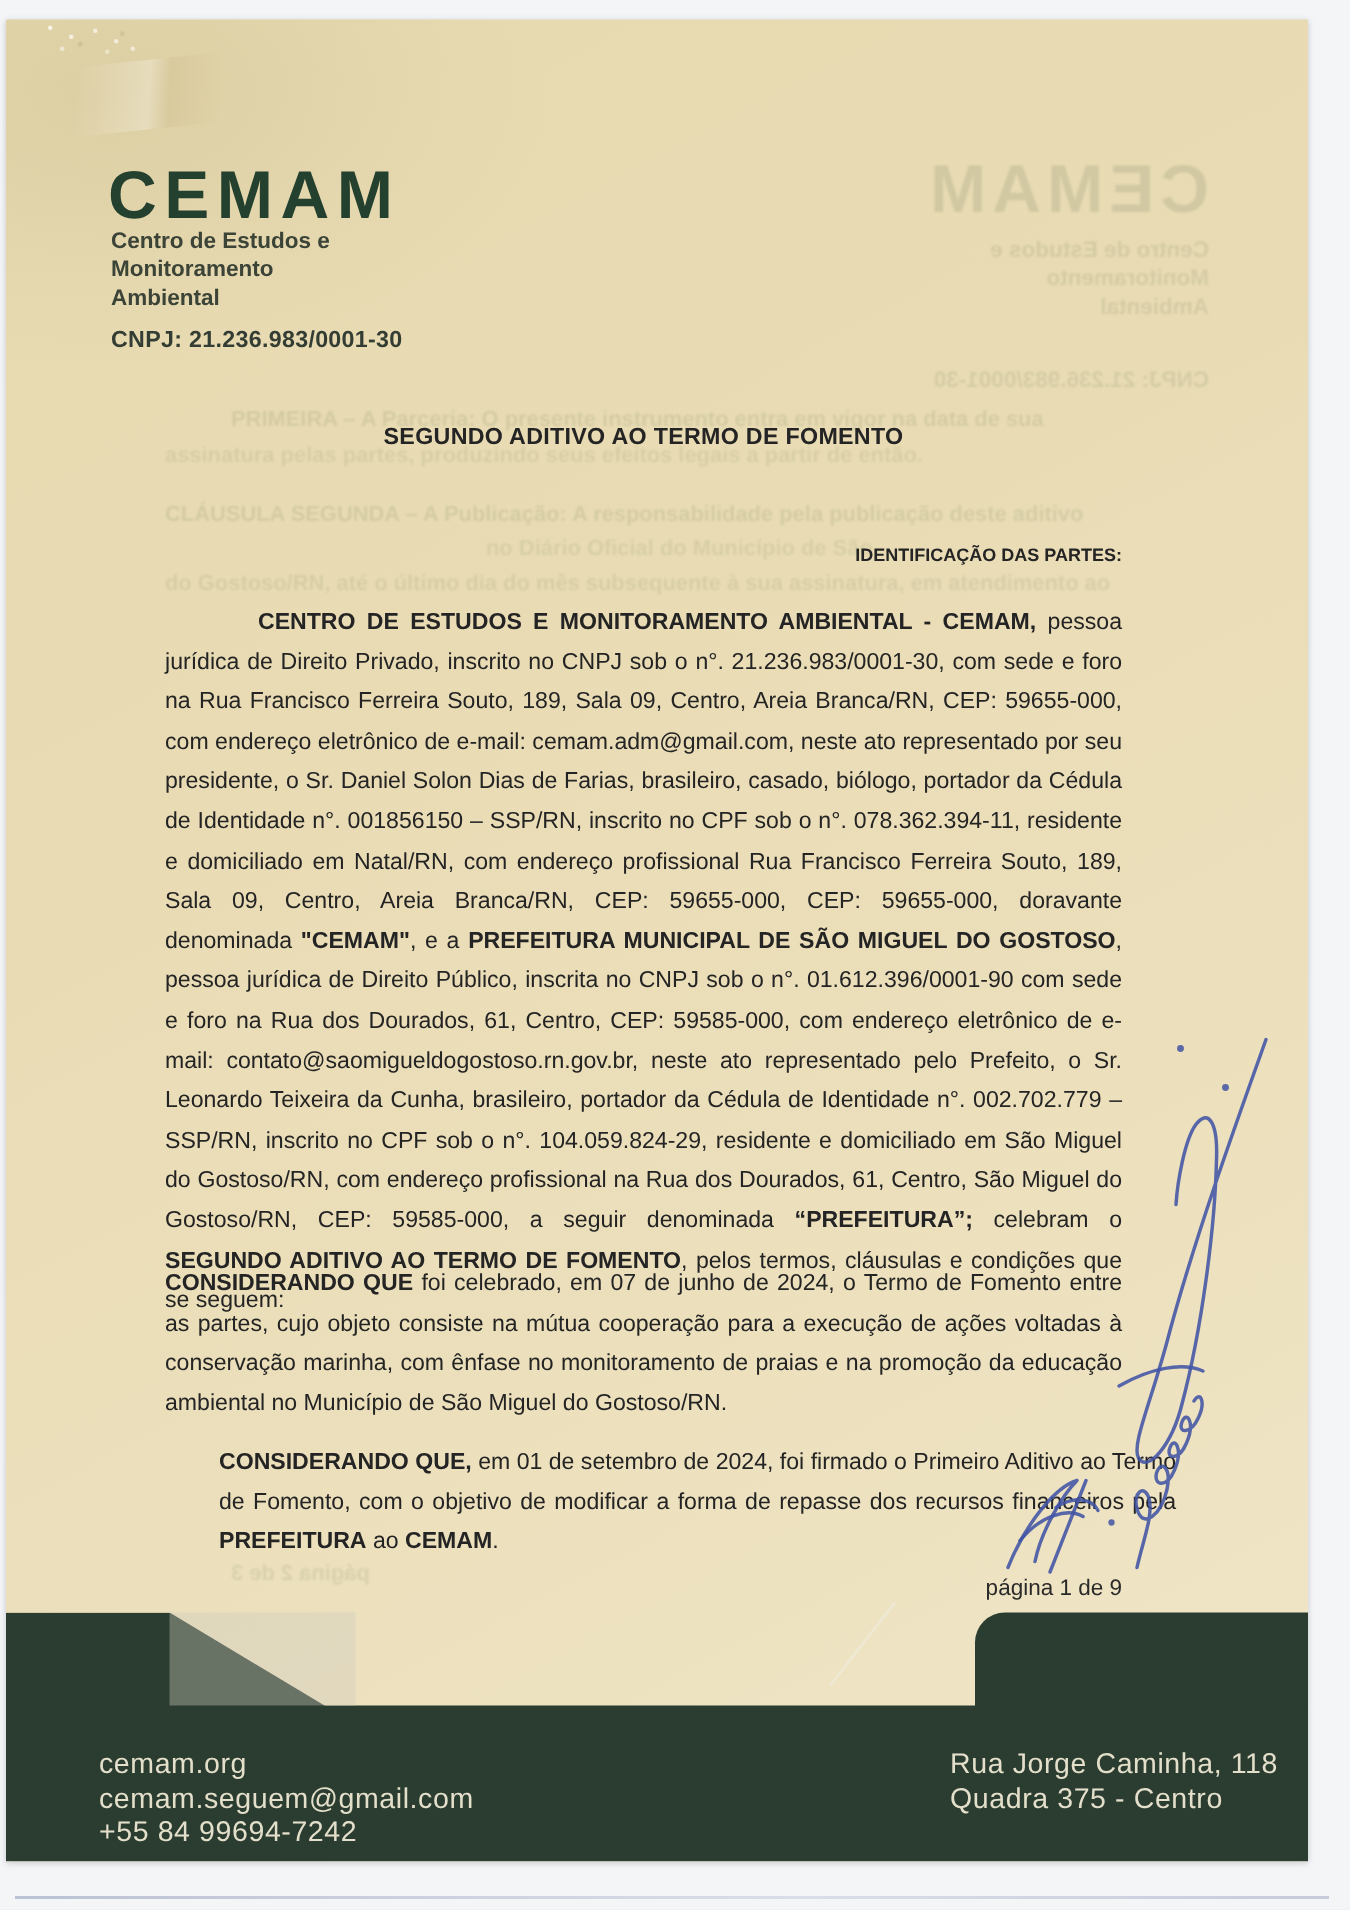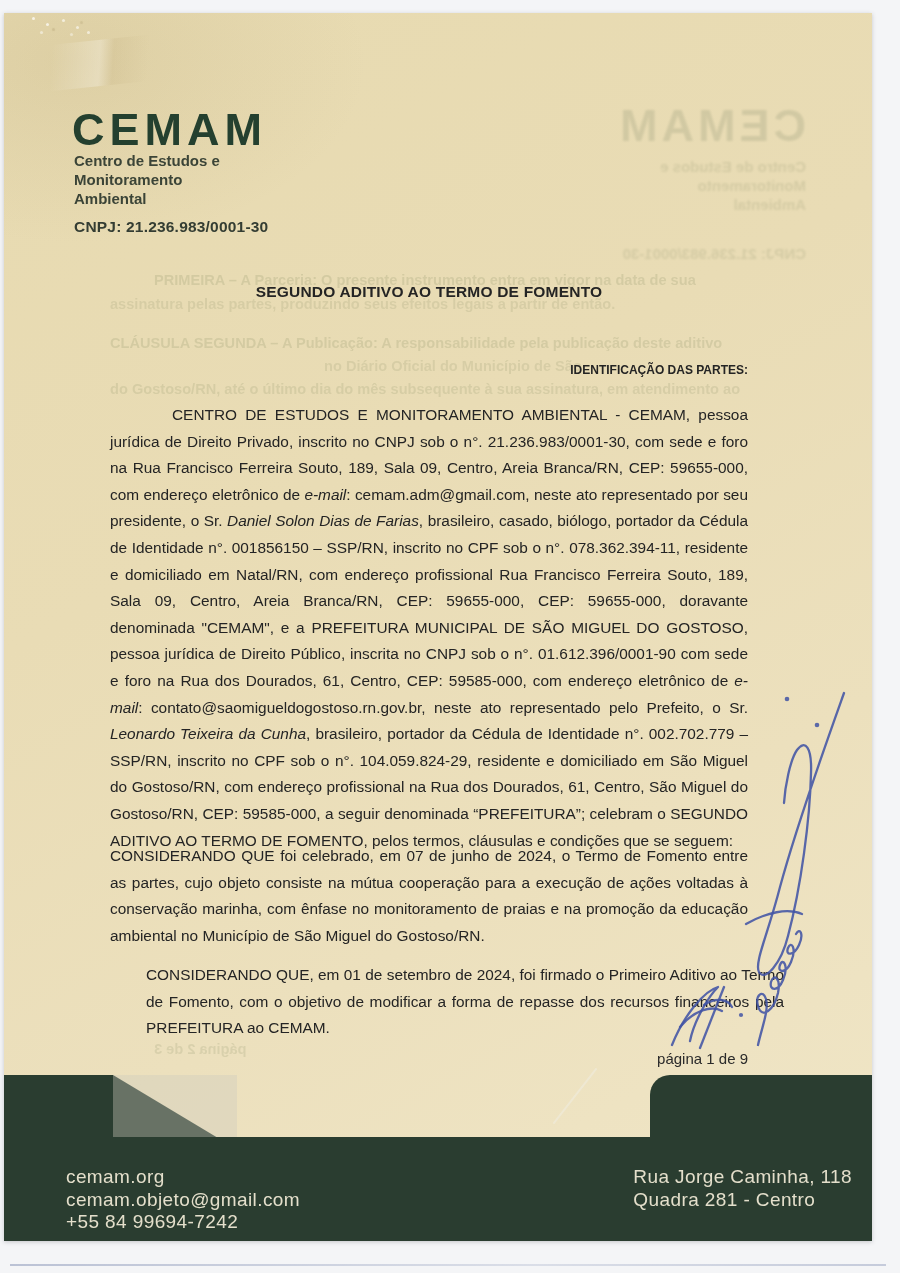--- a/index.html
+++ b/index.html
@@ -40,22 +40,22 @@
   .cnpj{position:absolute;left:70px;top:205px;font-size:15.5px;font-weight:700;color:#343d33;letter-spacing:.2px;}
   
   .col{position:absolute;left:106px;width:638px;color:#242424;}
   .doc-title{top:270px;text-align:center;font-size:15.5px;font-weight:700;letter-spacing:.2px;}
   .section-h{top:350px;text-align:right;font-size:12px;font-weight:700;}
   .para{font-size:15.4px;line-height:26.6px;text-align:justify;}
   .para.indent{text-indent:62px;}
   .p1{top:389px;}
   .p2{top:830px;}
   .p3{top:949px;margin-left:36px;}
-  .b{font-weight:400;}
-  .i{font-style:italic;}
+  .b{font-weight:700;}
+  .i{}
   .pagenum{top:1037px;text-align:right;font-size:15px;color:#2a2a2a;}
   
   .sig-svg{position:absolute;left:616px;top:640px;}
   .sig-svg path{fill:none;stroke:#4254a5;stroke-width:2.3;stroke-linecap:round;stroke-linejoin:round;opacity:.88;}
   .sig-svg circle{fill:#4254a5;opacity:.85;}
   
   .foot-main{position:absolute;left:0;top:1124px;width:868px;height:104px;background:#2a3d30;}
   .foot-left{position:absolute;left:0;top:1062px;width:214px;height:63px;background:#2a3d30;
     clip-path:polygon(0 0,109px 0,214px 100%,0 100%);}
   .foot-right{position:absolute;left:646px;right:0;top:1062px;height:64px;background:#2a3d30;border-top-left-radius:20px;}
@@ -131,24 +131,24 @@
 
     <div class="foot-main"></div>
     <div class="foot-left"></div>
     <div class="foot-right"></div>
     <div class="foot-patch"></div>
     <div class="scratch"></div>
 
     <div class="foot-text">
       <div class="left">
         <div>cemam.org</div>
-        <div>cemam.objeto@gmail.com</div>
+        <div>cemam.seguem@gmail.com</div>
         <div>+55 84 99694-7242</div>
       </div>
       <div class="right">
         <div>Rua Jorge Caminha, 118</div>
-        <div>Quadra 281 - Centro</div>
+        <div>Quadra 375 - Centro</div>
       </div>
     </div>
   </div>
 
   <div class="scan-line"></div>
 </div>
 
 </body></html>

